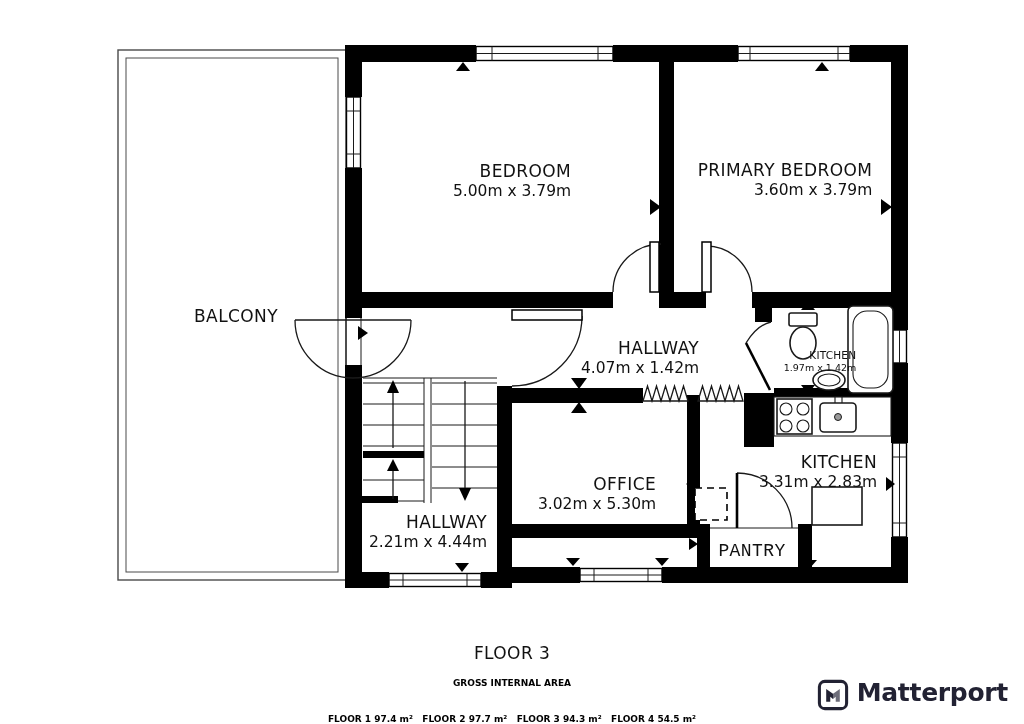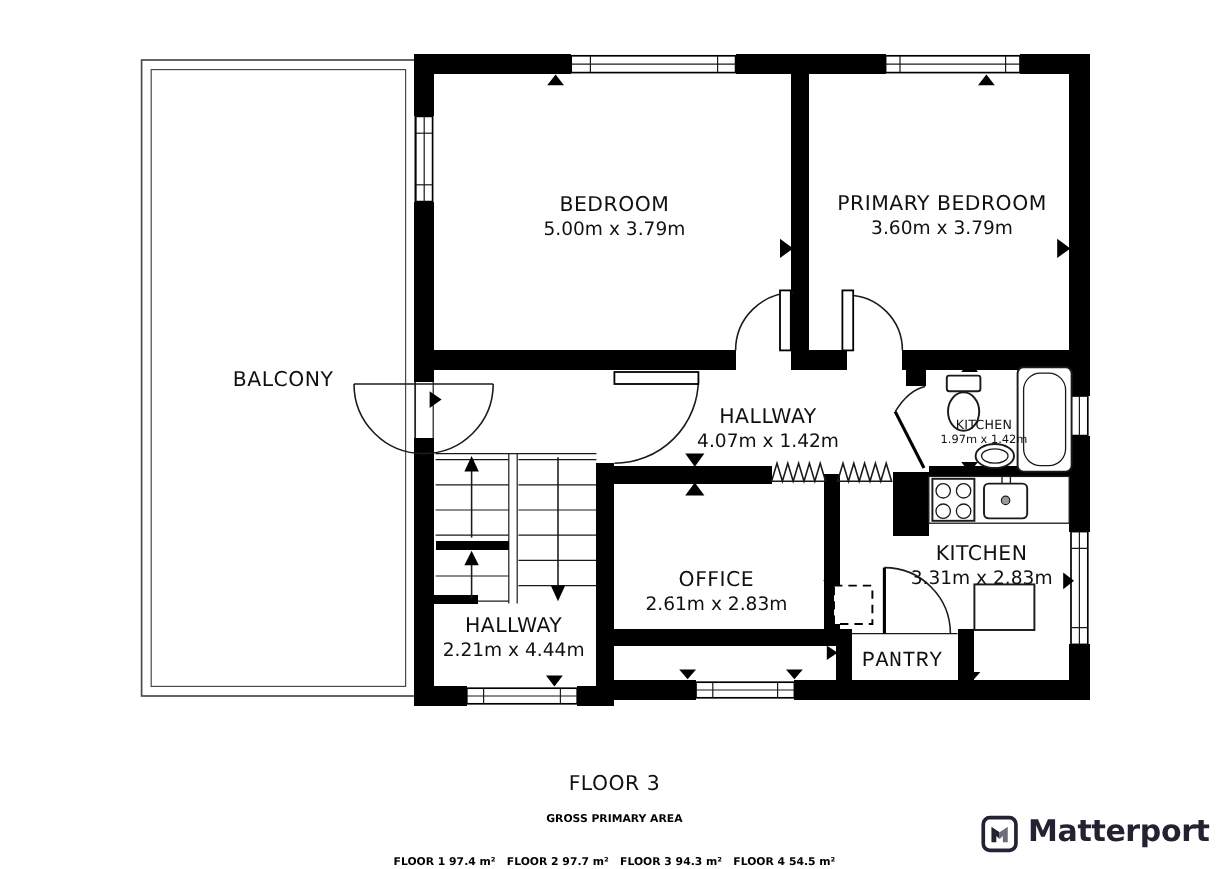--- a/index.html
+++ b/index.html
@@ -16,21 +16,21 @@
   .fx2{fill:#fff;stroke:#1a1a1a;stroke-width:1.1px;}
   .leaf{fill:#fff;stroke:#000;stroke-width:1.5px;}
   .leafline{fill:none;stroke:#000;stroke-width:2.6px;}
   .mk{fill:#000;}
   .balc{fill:none;stroke:#4a4a4a;stroke-width:1.4px;}
   .balc2{fill:none;stroke:#4a4a4a;stroke-width:1px;}
   .winframe{fill:#fff;stroke:#000;stroke-width:1.4px;}
   .dash{fill:#fff;stroke:#000;stroke-width:1.6px;stroke-dasharray:7 5;}
   
   .room-label{
-    position:absolute;transform:translate(-50%,-50%);text-align:center;
+    position:absolute;transform:translate(-50%,-50%);text-align:right;
     color:#111;white-space:nowrap;line-height:1.25;
   }
   .room-name{font-size:17px;letter-spacing:.4px;display:block;}
   .room-dims{font-size:15.5px;display:block;}
   .room-label.small .room-name{font-size:10.5px;letter-spacing:.2px;}
   .room-label.small .room-dims{font-size:9.5px;}
   .room-label.mid .room-name{font-size:18px;font-family:Liberation Mono, monospace;}
   .floor-label{
     position:absolute;left:512px;top:611px;transform:translate(-50%,-50%);
     font-size:17px;color:#111;letter-spacing:.4px;margin-top:42px;
@@ -278,38 +278,38 @@
   <div class="room-label" style="left:640px;top:358px">
     <span class="room-name">HALLWAY</span>
     <span class="room-dims">4.07m x 1.42m</span>
   </div>
   <div class="room-label small" style="left:820px;top:361px">
     <span class="room-name">KITCHEN</span>
     <span class="room-dims">1.97m x 1.42m</span>
   </div>
   <div class="room-label" style="left:597px;top:494px">
     <span class="room-name">OFFICE</span>
-    <span class="room-dims">2.61m x 2.83m</span>
+    <span class="room-dims">3.02m x 5.30m</span>
   </div>
   <div class="room-label" style="left:818px;top:472px">
     <span class="room-name">KITCHEN</span>
     <span class="room-dims">3.31m x 2.83m</span>
   </div>
   <div class="room-label mid" style="left:752px;top:551px">
     <span class="room-name">PANTRY</span>
   </div>
   <div class="room-label" style="left:428px;top:532px">
     <span class="room-name">HALLWAY</span>
     <span class="room-dims">2.21m x 4.44m</span>
   </div>
 
   <div class="floor-label">FLOOR 3</div>
 
   <div class="footer">
-    <div>GROSS PRIMARY AREA</div>
+    <div>GROSS INTERNAL AREA</div>
     <div>FLOOR 1 97.4 m²   FLOOR 2 97.7 m²   FLOOR 3 94.3 m²   FLOOR 4 54.5 m²</div>
     
     
     
   </div>
 
   <div class="brand">
     <svg width="34" height="34" viewBox="0 0 100 100">
       <rect x="10" y="10" width="80" height="80" rx="16" fill="none" stroke="#222233" stroke-width="9"></rect>
       <polygon points="30,70 30,32 50,46 50,62 42,55 42,70" fill="#222233"></polygon>

